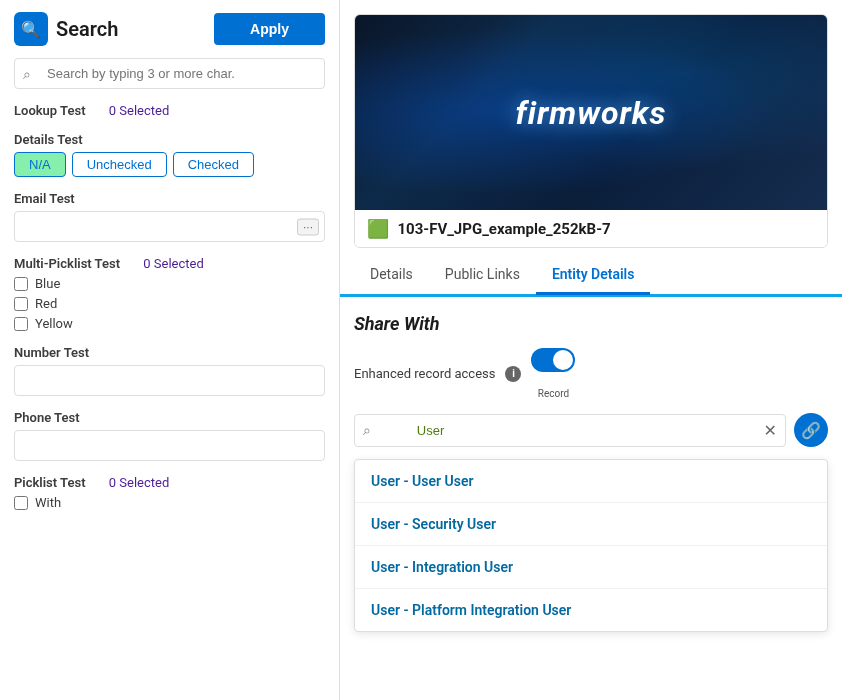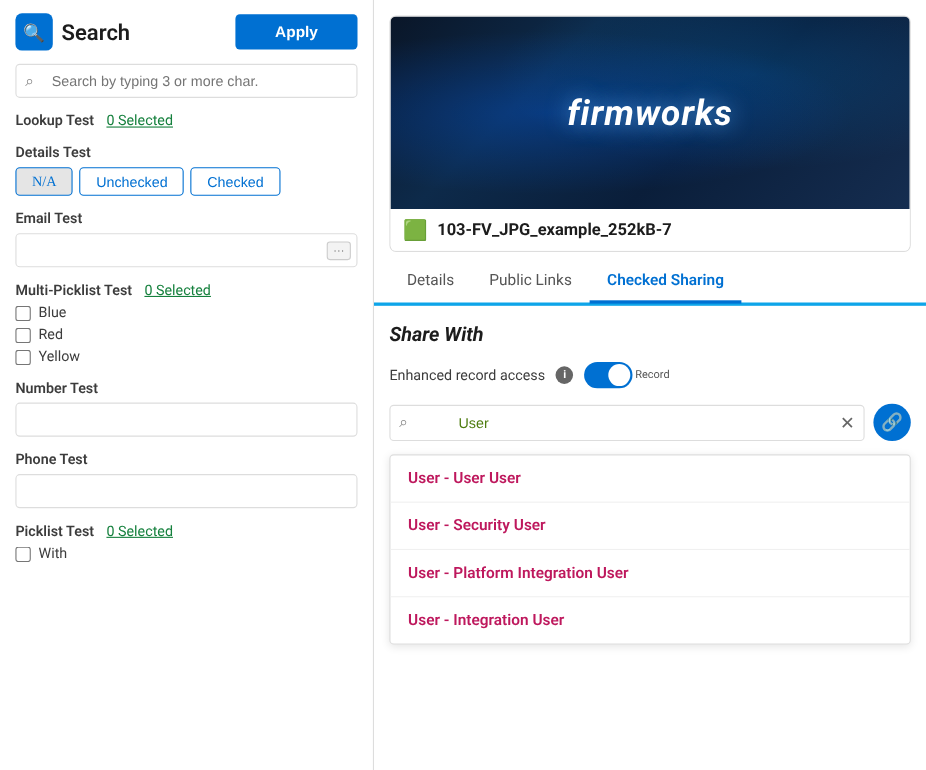--- a/index.html
+++ b/index.html
@@ -95,23 +95,22 @@
 
     .field-label {
       font-size: 13px;
       font-weight: 600;
       color: #3c3c3c;
       margin-bottom: 5px;
     }
 
     .field-label-count {
       font-weight: 400;
-      color: #15803d;
-      margin-left: 8px;
-      text-decoration: underline;
+      color: #4c1d95;
+      margin-left: 20px;
     }
 
     .lookup-input {
       width: 100%;
       border: 1px solid #ddd;
       border-radius: 4px;
       padding: 7px 10px;
       font-size: 13px;
       color: #666;
       outline: none;
@@ -126,22 +125,21 @@
       border: 1px solid #0070d2;
       border-radius: 4px;
       padding: 4px 14px;
       font-size: 13px;
       cursor: pointer;
       background: #fff;
       color: #0070d2;
     }
 
     .checkbox-btn.active {
-      background: #e5e5e5;
-      font-family: Liberation Serif, serif;
+      background: #86efac;
     }
 
     .email-input-wrapper {
       position: relative;
     }
 
     .email-input {
       width: 100%;
       border: 1px solid #ddd;
       border-radius: 4px;
@@ -204,21 +202,21 @@
 
     .file-preview {
       margin: 14px 14px 0 14px;
       border: 1px solid #ddd;
       border-radius: 6px;
       overflow: hidden;
     }
 
     .file-preview-image {
       width: 100%;
-      height: 175px;
+      height: 195px;
       background: linear-gradient(135deg, #0a1628 0%, #0d2a4a 30%, #0a1e3a 60%, #152d50 100%);
       display: flex;
       align-items: center;
       justify-content: center;
       position: relative;
       overflow: hidden;
     }
 
     .file-preview-image::before {
       content: '';
@@ -313,22 +311,23 @@
       background: #666;
       color: white;
       border-radius: 50%;
       font-size: 10px;
       font-weight: bold;
       cursor: pointer;
     }
 
     .toggle-wrapper {
       display: flex;
-      align-items: center;
-      gap: 2px;
+      flex-direction: column;
+      align-items: center;
+      gap: 16px;
     }
 
     .toggle {
       position: relative;
       width: 44px;
       height: 24px;
       background: #0070d2;
       border-radius: 12px;
       cursor: pointer;
     }
@@ -406,21 +405,21 @@
       border: 1px solid #ddd;
       border-radius: 4px;
       background: #fff;
       box-shadow: 0 2px 8px rgba(0,0,0,0.1);
     }
 
     .dropdown-item {
       padding: 13px 16px;
       font-size: 14px;
       font-weight: 600;
-      color: #be185d;
+      color: #0369a1;
       cursor: pointer;
       border-bottom: 1px solid #f0f0f0;
     }
 
     .dropdown-item:last-child {
       border-bottom: none;
     }
   </style>
 </head>
 <body>
@@ -518,21 +517,21 @@
     </div>
     <div class="file-name-bar">
       <span class="file-icon">🟩</span>
       <span class="file-name-text">103-FV_JPG_example_252kB-7</span>
     </div>
   </div>
 
   <div class="tabs-bar">
     <div class="tab">Details</div>
     <div class="tab">Public Links</div>
-    <div class="tab active">Checked Sharing</div>
+    <div class="tab active">Entity Details</div>
   </div>
 
   <div class="entity-sharing-content">
     <div class="share-with-title">Share With</div>
 
     <div class="enhanced-access-row">
       <span class="enhanced-access-label">Enhanced record access</span>
       <span class="info-icon">i</span>
       <div class="toggle-wrapper">
         <div class="toggle"></div>
@@ -547,18 +546,18 @@
         <span class="clear-icon">✕</span>
       </div>
       <button class="link-btn">
         <span>🔗</span>
       </button>
     </div>
 
     <div class="dropdown-list">
       <div class="dropdown-item">User - User User</div>
       <div class="dropdown-item">User - Security User</div>
+      <div class="dropdown-item">User - Integration User</div>
       <div class="dropdown-item">User - Platform Integration User</div>
-      <div class="dropdown-item">User - Integration User</div>
     </div>
 
   </div>
 </div>
 
 </body></html>

